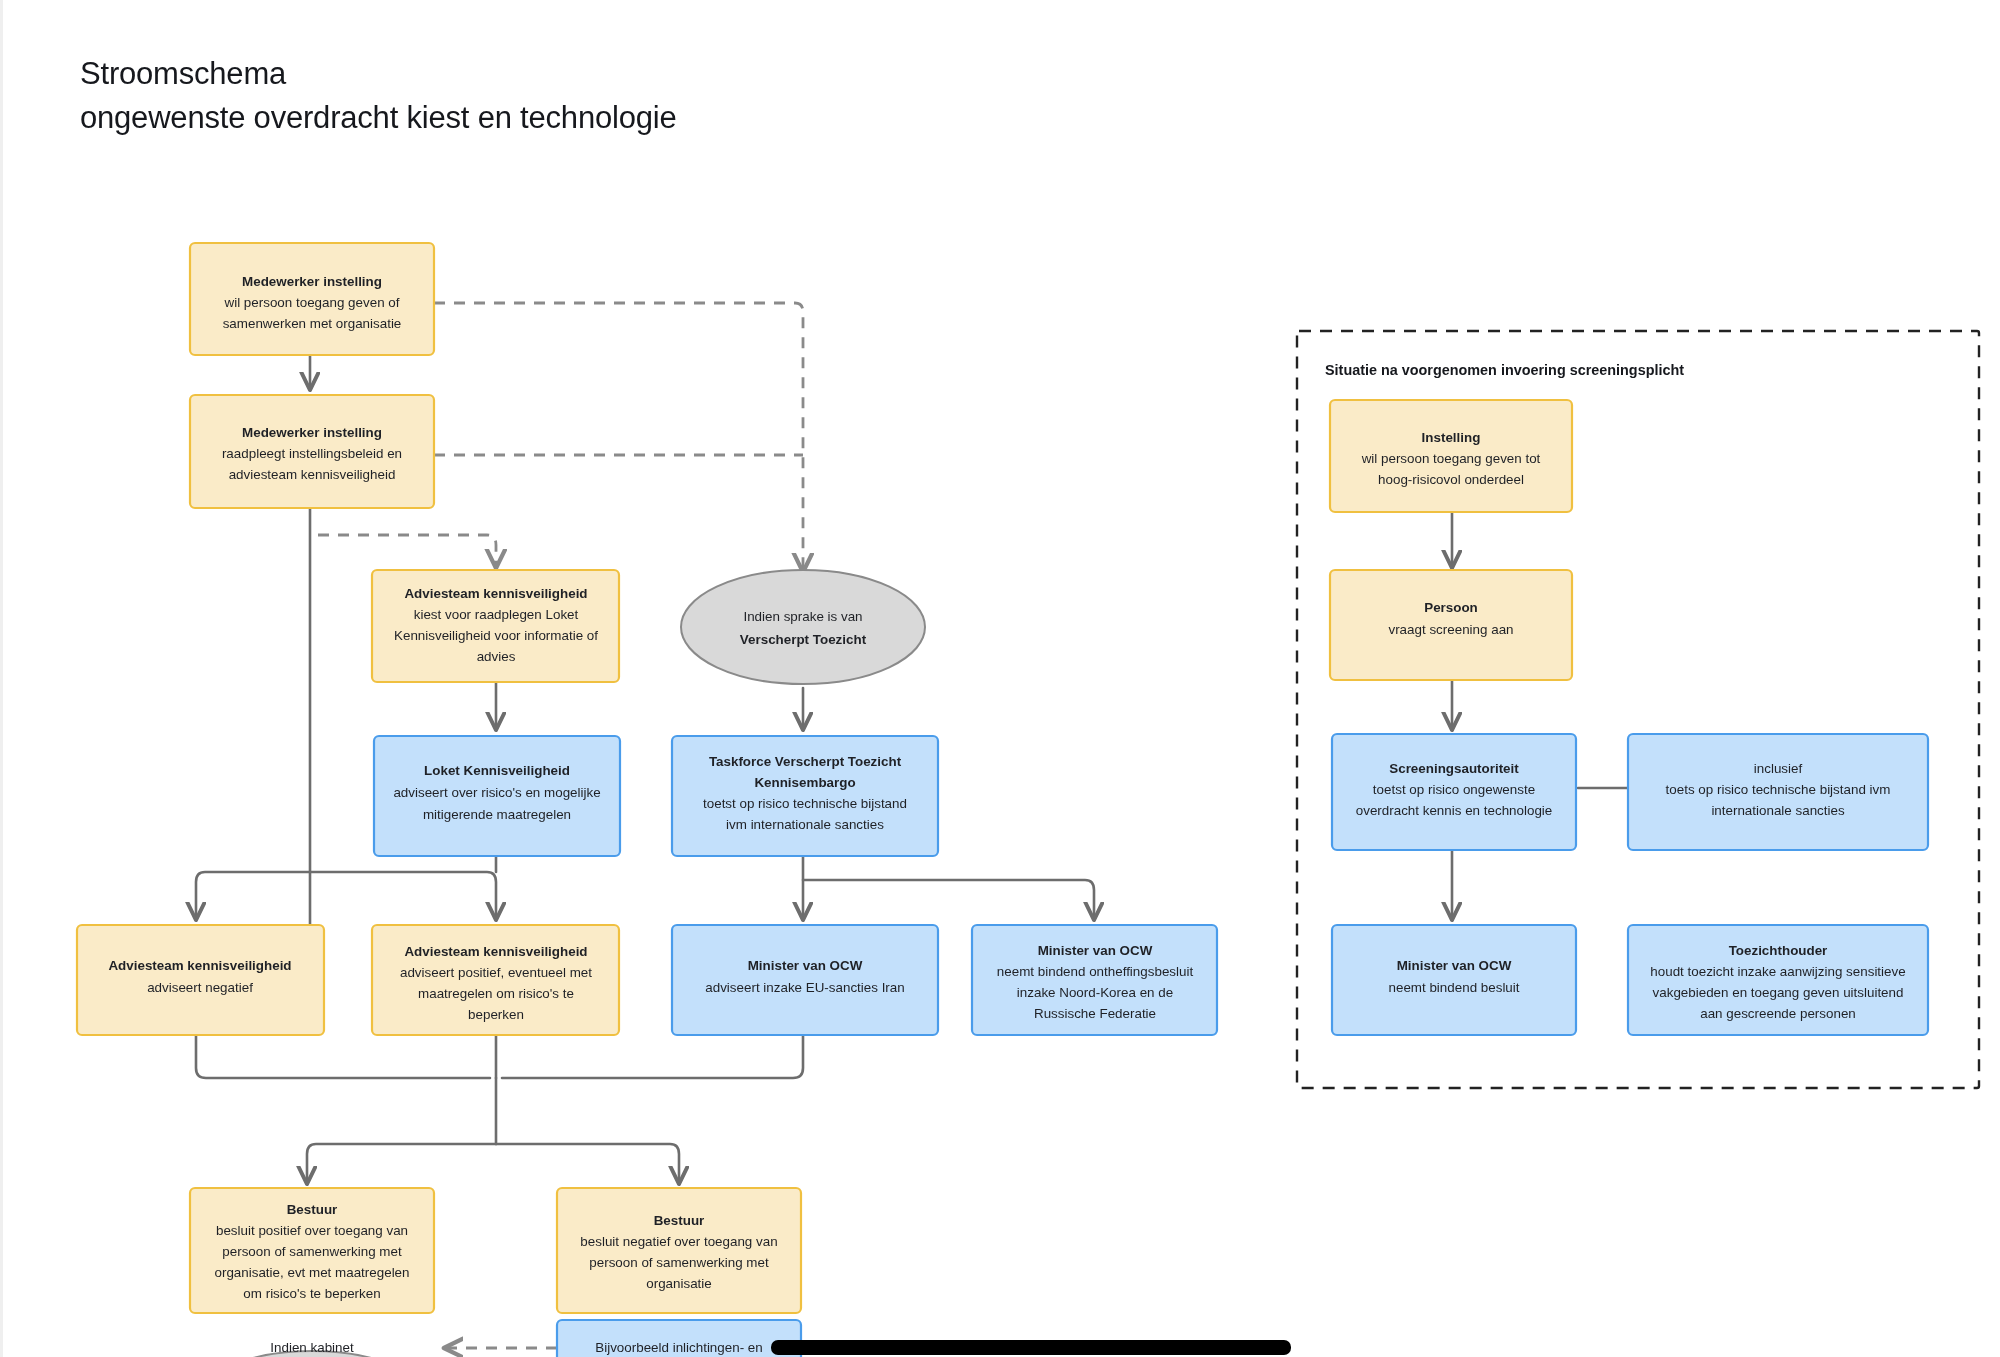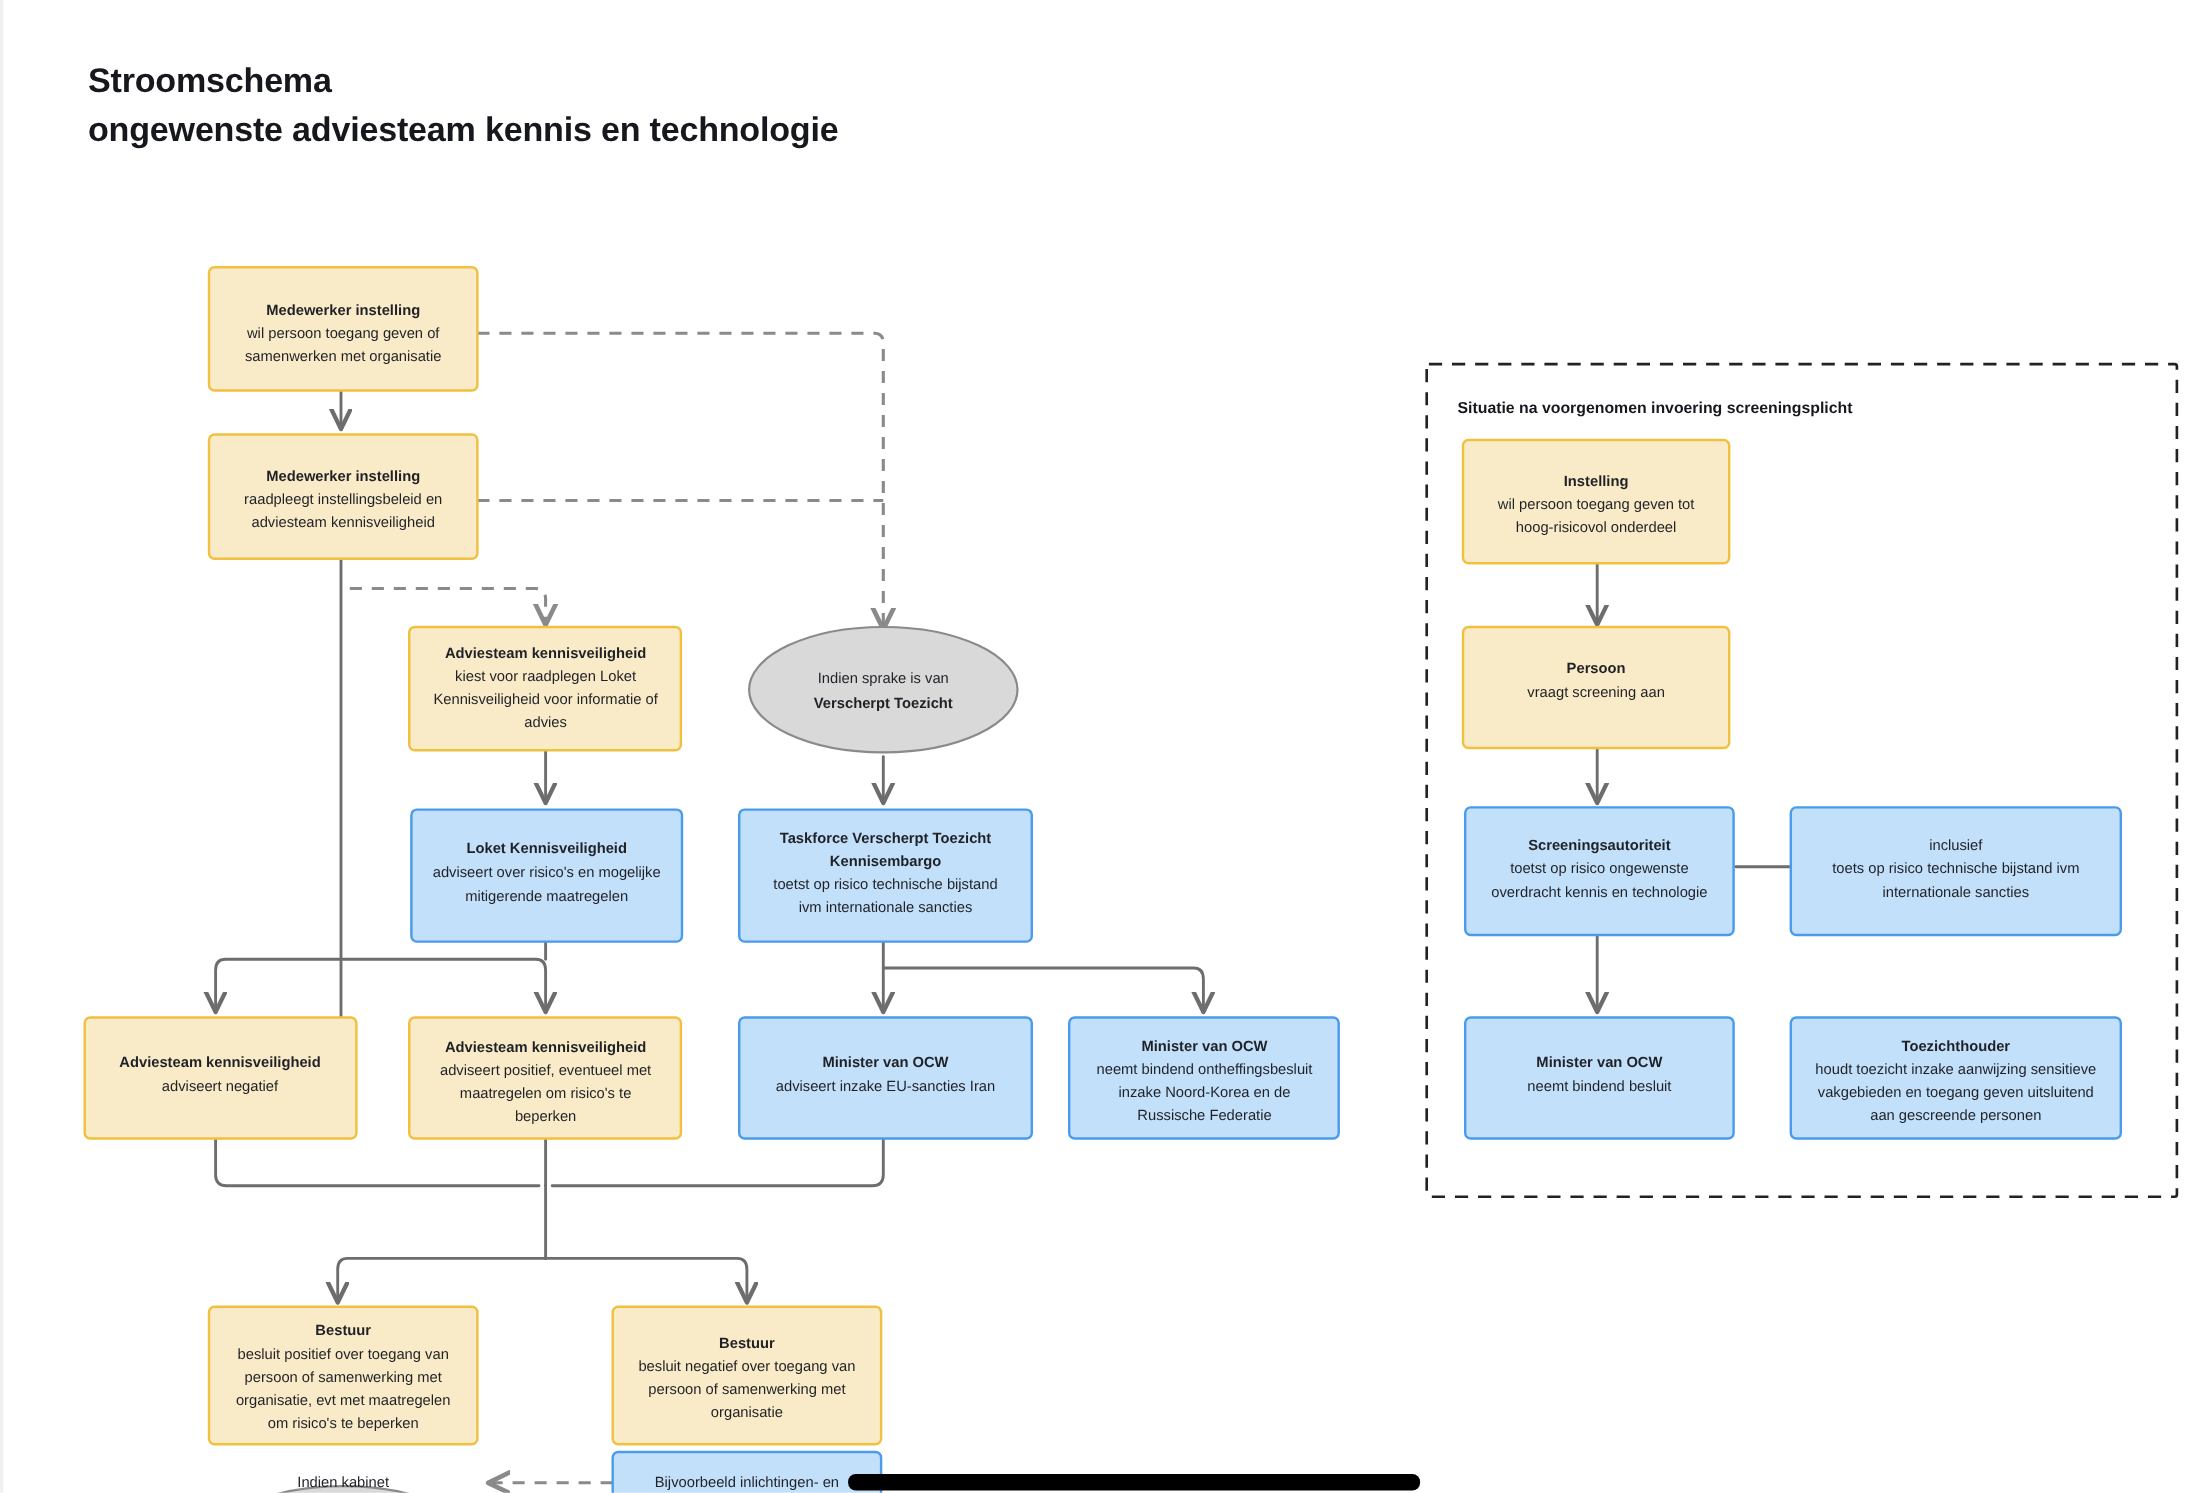--- a/index.html
+++ b/index.html
@@ -28,21 +28,21 @@
     background: #efefef;
   }
   .title-block {
     position: absolute;
     left: 80px;
     top: 52px;
     width: 1100px;
   }
   .title-line {
     font-size: 31px;
-    font-weight: bold;
+    font-weight: normal;
     letter-spacing: -0.2px;
     line-height: 1.42;
     color: #16181d;
     white-space: nowrap;
   }
   svg#flow {
     position: absolute;
     left: 0;
     top: 0;
     width: 2000px;
@@ -110,21 +110,21 @@
 </style>
 </head>
 <body>
 
 <div id="page-root">
 
   <div class="left-rule"></div>
 
   <div class="title-block">
     <div class="title-line">Stroomschema</div>
-    <div class="title-line">ongewenste adviesteam kennis en technologie</div>
+    <div class="title-line">ongewenste overdracht kiest en technologie</div>
   </div>
 
   <svg id="flow" viewBox="0 0 2000 1357">
     <defs>
       <marker id="arrowGray" markerWidth="10" markerHeight="10" refX="6.2" refY="4" orient="auto" markerUnits="strokeWidth">
         <path d="M0,0.6 L7,4 L0,7.4" fill="none" stroke="#6d6d6d" stroke-width="1.5" stroke-linecap="round" stroke-linejoin="round"></path>
       </marker>
       <marker id="arrowDash" markerWidth="10" markerHeight="10" refX="6.2" refY="4" orient="auto" markerUnits="strokeWidth">
         <path d="M0,0.6 L7,4 L0,7.4" fill="none" stroke="#8a8a8a" stroke-width="1.5" stroke-linecap="round" stroke-linejoin="round"></path>
       </marker>

